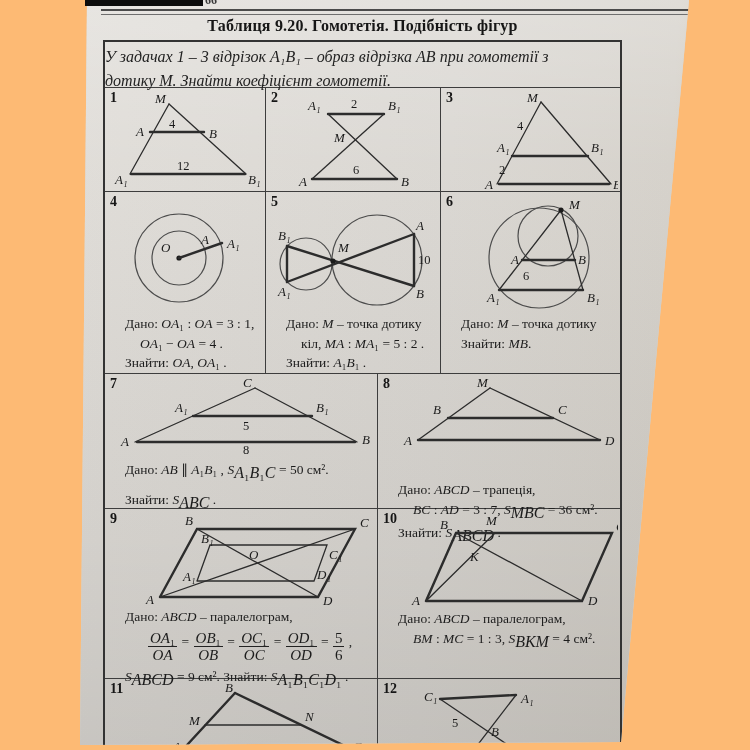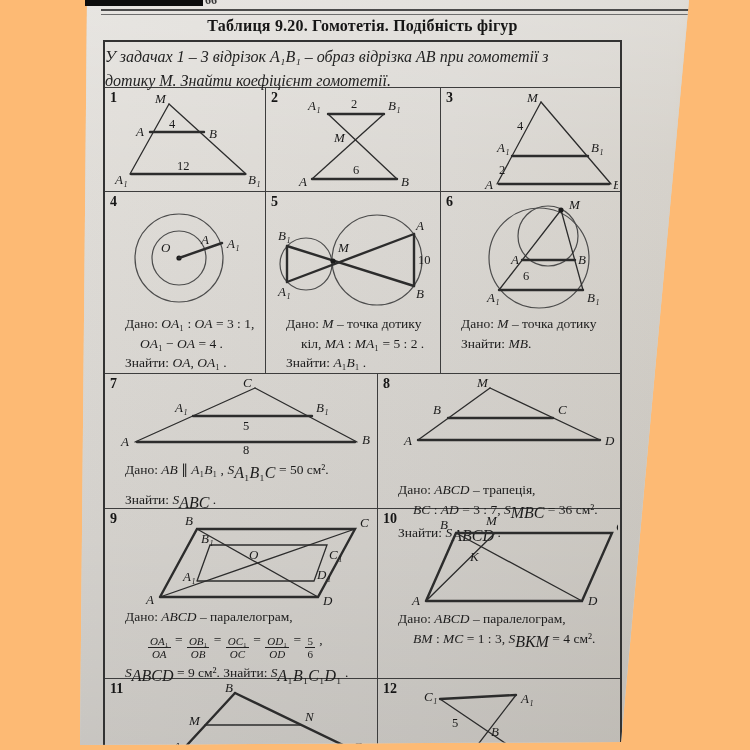--- a/index.html
+++ b/index.html
@@ -29,21 +29,21 @@
   svg text.n{font-style:normal;font-size:12.5px;}
   svg line,svg path,svg polyline{stroke:#2c2c2c;stroke-width:1.3;fill:none;stroke-linecap:round;}
   svg .tk{stroke-width:2.4;}
   svg circle.c{stroke:#4c4c4c;stroke-width:1.2;fill:none;}
   svg circle.dot{fill:#1b1b1b;stroke:none;}
   .txt{position:absolute;left:0;right:0;font-size:13.5px;line-height:1.45;padding:0 5px 0 20px;color:#1c1c1c;}
   .txt .ln{white-space:nowrap;}
   .txt .ind{padding-left:15px;}
   sub{font-size:16px;}
   .frac{display:inline-block;text-align:center;vertical-align:-1.05em;line-height:1.1;margin:0 1px;}
-  .frac>span{display:block;padding:0 2px;font-size:11px;}
+  .frac>span{display:block;padding:0 2px;font-size:15px;}
   .frac>span:first-child{border-bottom:1px solid #222;}
 </style>
 </head>
 <body>
 
 <div class="photo">
   <div class="page">
 
     <div class="toprule"></div>
     <div class="pagenum">66</div>

